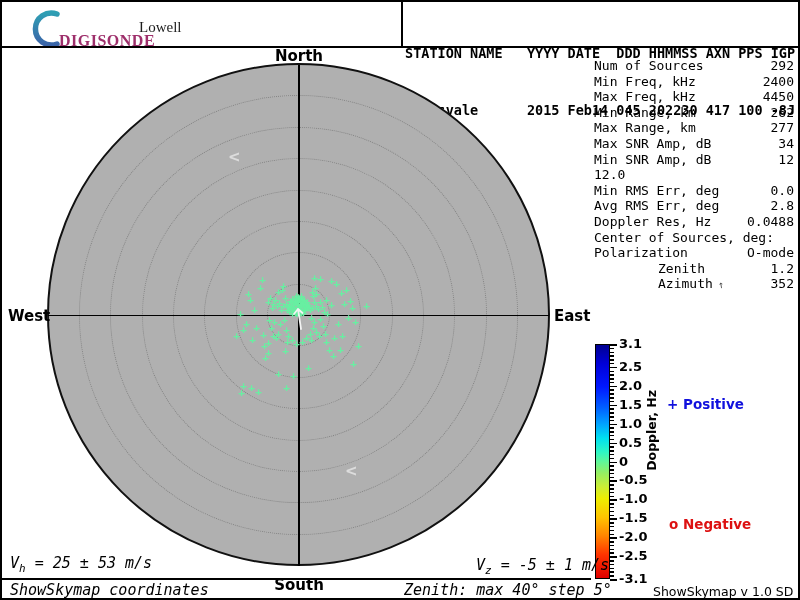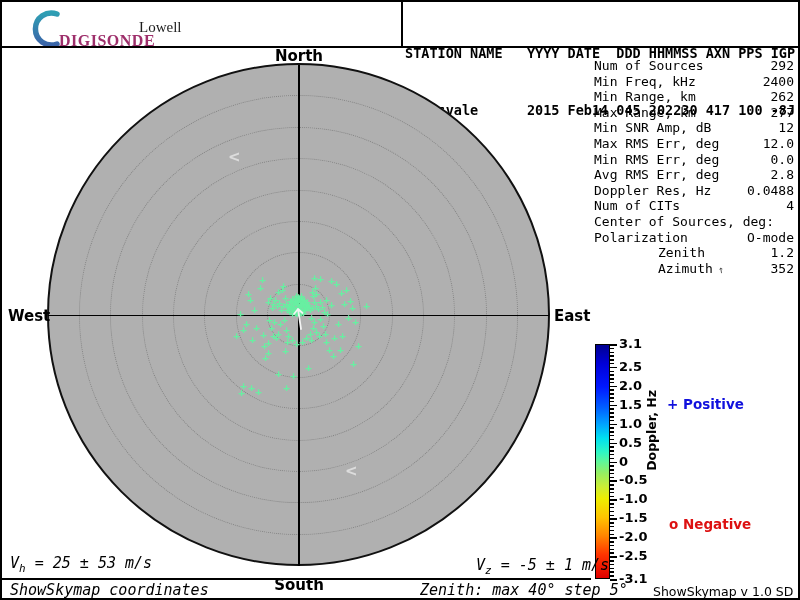--- a/index.html
+++ b/index.html
@@ -261,28 +261,29 @@
       <span class="marker" style="left: 364.5px; top: 303px; color: rgb(104, 239, 162);">+</span>
     </div>
 
   <svg class="abs" style="left:290px;top:302px;" width="16" height="28" viewBox="0 0 16 28">
     <path d="M9,25 L6,5 M6,5 L2,10 M6,5 L10.5,9" fill="none" stroke="#f4f4f4" stroke-width="1.8" stroke-linecap="round"></path>
   </svg>
 
   <div class="abs" id="stats-panel">
       <div class="stat-row"><span>Num of Sources</span><span>292</span></div>
       <div class="stat-row"><span>Min Freq, kHz</span><span>2400</span></div>
+      <div class="stat-row"><span>Max Freq, kHz</span><span>4450</span></div>
       <div class="stat-row"><span>Min Range, km</span><span>262</span></div>
       <div class="stat-row"><span>Max Range, km</span><span>277</span></div>
+      <div class="stat-row"><span>Max SNR Amp, dB</span><span>34</span></div>
       <div class="stat-row"><span>Min SNR Amp, dB</span><span>12</span></div>
-      <div class="stat-row"><span>Max RMS Err, deg</span><span>12.0</span></div>
+      <div class="stat-row"><span>12.0</span></div>
       <div class="stat-row"><span>Min RMS Err, deg</span><span>0.0</span></div>
       <div class="stat-row"><span>Avg RMS Err, deg</span><span>2.8</span></div>
       <div class="stat-row"><span>Doppler Res, Hz</span><span>0.0488</span></div>
-      <div class="stat-row"><span>Num of CITs</span><span>4</span></div>
       <div class="stat-row"><span>Center of Sources, deg:</span><span></span></div>
       <div class="stat-row"><span>Polarization</span><span>O-mode</span></div>
       <div class="stat-row"><span class="ind">Zenith</span><span>1.2</span></div>
       <div class="stat-row"><span class="ind">Azimuth<span class="az-arrow">↑</span></span><span>352</span></div>
     </div>
 
   <div class="abs cbar"></div>
   <div id="cbar-ticks">
       <div class="ctick" style="left: 608px; width: 3.5px; top: 577px;"></div>
       <div class="ctick" style="left: 608px; width: 3.5px; top: 573.21px;"></div>
@@ -379,16 +380,16 @@
   <div class="abs legend-neg" style="color: rgb(221, 17, 17);">o Negative</div>
 
   <div class="abs ital" style="left:8px;top:552px;">
     <span>V</span><sub>h</sub><span> = 25 ± 53 m/s</span>
   </div>
   <div class="abs ital" style="left:474px;top:554px;">
     <span>V</span><sub>z</sub><span> = -5 ± 1 m/s</span>
   </div>
   <div class="abs footer-line"></div>
   <div class="abs ital" style="left:8px;top:579px;">ShowSkymap coordinates</div>
-  <div class="abs ital" style="left:418px;top:579px;">Zenith: max 40°  step 5°</div>
+  <div class="abs ital" style="left:402px;top:579px;">Zenith: max 40°  step 5°</div>
   <div class="abs version">ShowSkymap v 1.0  SD v 5.1</div>
 
 </div>
 
 </body></html>

